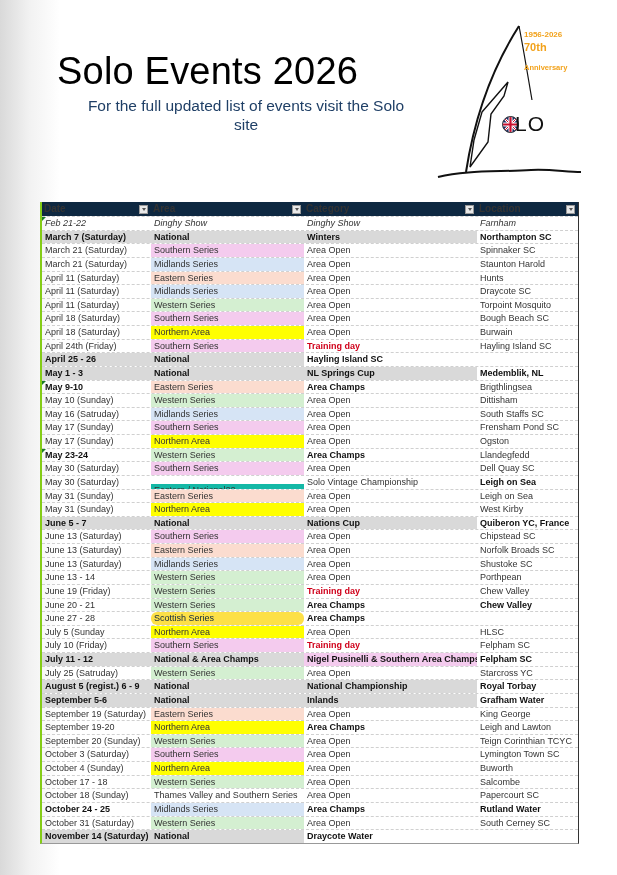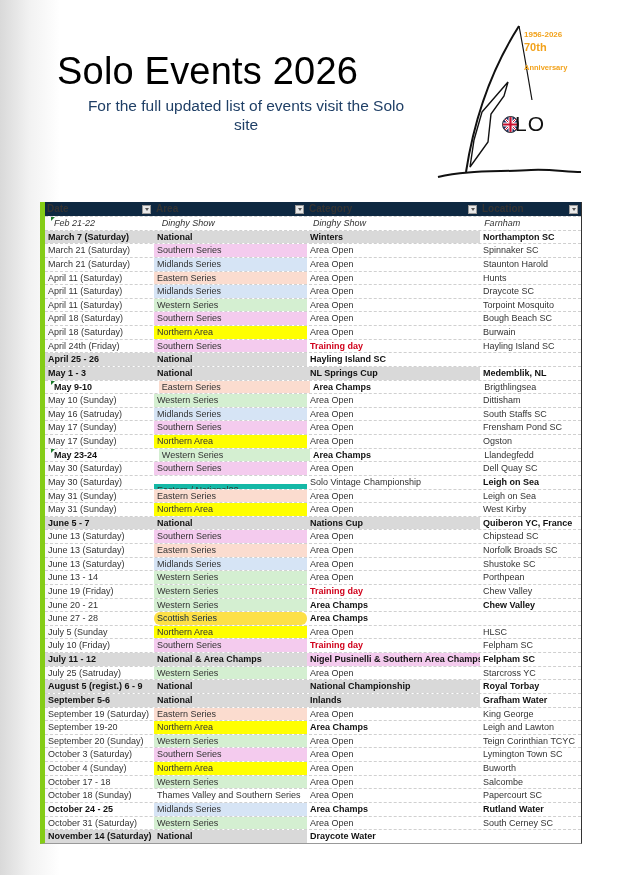--- a/index.html
+++ b/index.html
@@ -7,34 +7,34 @@
     background:linear-gradient(90deg,#d9d9d9 0px,#f2f2f2 30px,#ffffff 60px,#ffffff 100%);
     font-family:"Liberation Sans",sans-serif;}
   .title{position:absolute;left:57px;top:50px;font-size:38px;color:#000;letter-spacing:0.2px;font-weight:normal;}
   .subtitle{position:absolute;left:76px;top:96px;width:340px;text-align:center;font-size:15.5px;line-height:19px;color:#1f3f66;}
   .logo{position:absolute;left:436px;top:22px;width:150px;height:165px;}
   .logo .yr{position:absolute;left:88px;top:8px;font-size:8px;font-weight:bold;color:#f2a21b;}
   .logo .big{position:absolute;left:88px;top:19px;font-size:11px;font-weight:bold;color:#f2a21b;}
   .logo .ann{position:absolute;left:88px;top:41px;font-size:7.5px;font-weight:bold;color:#f2a21b;}
   .logo .word{position:absolute;left:79px;top:90px;font-size:21px;color:#111;letter-spacing:1px;}
   .logo .flag{position:absolute;left:66px;top:94px;width:15px;height:15px;border-radius:50%;background:#1a2b5e;overflow:hidden;border:1px solid #333;}
-  .table{position:absolute;left:40px;top:202px;width:536px;border-left:5px solid #84cc16;border-right:1px solid #333;border-bottom:1px solid #999;font-family:"Liberation Sans",sans-serif;font-size:9px;}
+  .table{position:absolute;left:40px;top:202px;width:536px;border-left:2px solid #84cc16;border-right:1px solid #333;border-bottom:1px solid #999;font-family:"Liberation Sans",sans-serif;font-size:9px;}
   .hdr{display:flex;height:14px;background:#0e2841;color:#fff;font-weight:bold;font-size:10px;}
   .hdr .c{display:flex;align-items:center;justify-content:space-between;padding:0 2px;box-sizing:border-box;border-right:1px solid #0e2841;}
   .dd{width:9px;height:9px;background:#e8e8e8;border:1px solid #999;box-sizing:border-box;position:relative;}
   .dd:after{content:"";position:absolute;left:1.5px;top:2.5px;border-left:2.5px solid transparent;border-right:2.5px solid transparent;border-top:3px solid #555;}
   .row{display:flex;height:13.64px;border-top:1px dashed #d0d0d0;box-sizing:border-box;}
   .c{box-sizing:border-box;padding:0 3px;white-space:nowrap;overflow:hidden;line-height:12.6px;color:#333;}
   .w1{width:109px;} .w2{width:153px;} .w3{width:173px;} .w4{width:101px;}
   .b{font-weight:bold;color:#111;}
   .i{font-style:italic;}
   .red{color:#d0021b;font-weight:bold;}
   .purple{color:#9b2fa6;}
   .gray{background:#d9d9d9;}
-  .tri{position:relative;margin-left:6px;}
+  .tri{position:relative;}
   .tri:before{content:"";position:absolute;left:0;top:0;border-top:4px solid #1b7a2b;border-right:4px solid transparent;}
 </style>
 </head>
 <body>
 
 <div class="title">Solo Events 2026</div>
 <div class="subtitle">For the full updated list of events visit the Solo site</div>
 
 <div class="logo">
   <svg width="150" height="165" viewBox="0 0 150 165" style="position:absolute;left:0;top:0;">

